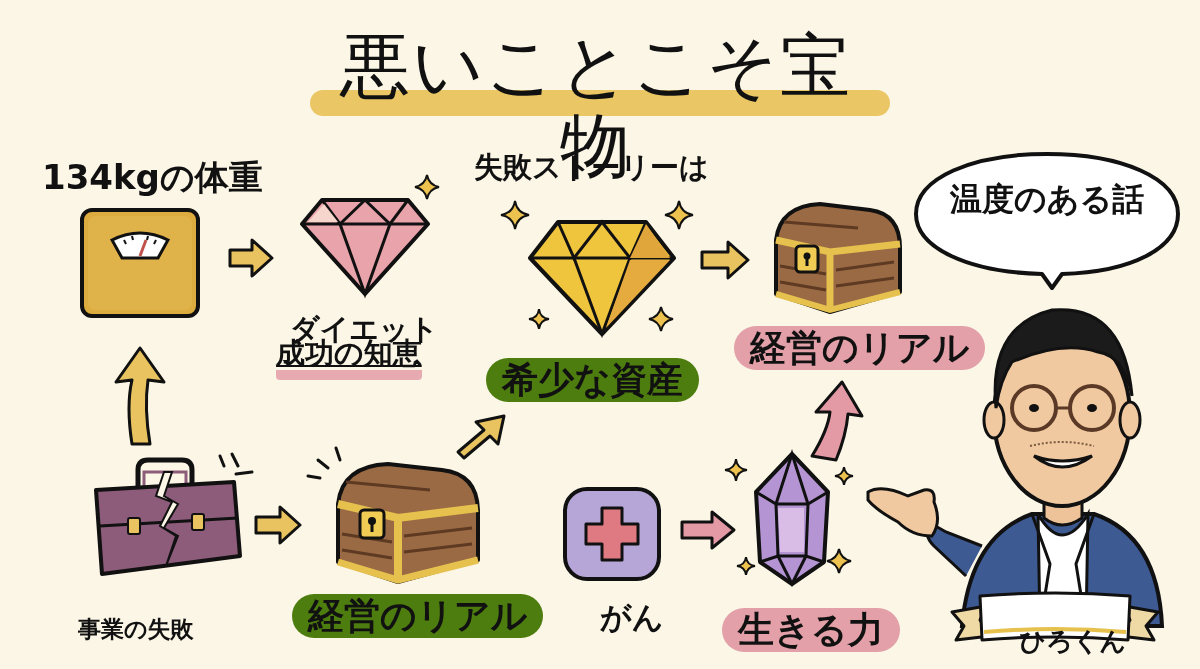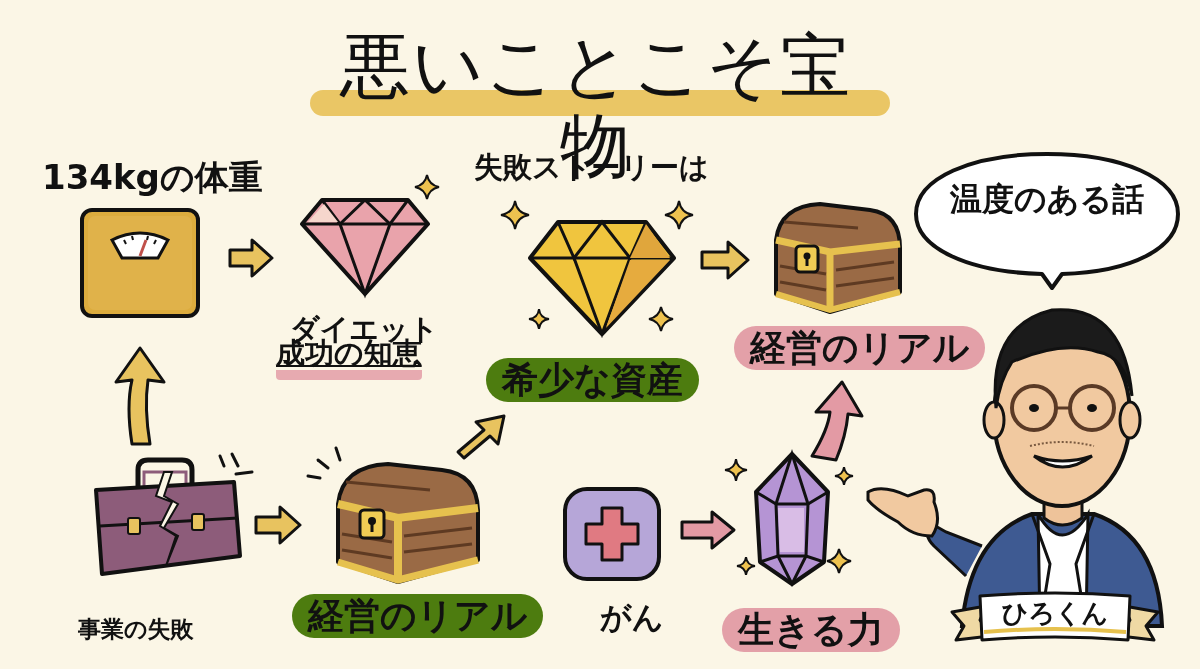--- a/index.html
+++ b/index.html
@@ -215,13 +215,13 @@
   <path d="M104 280 L72 250 Q60 238 70 228 L84 236 L120 250" fill="#3e5a92" stroke="#111" stroke-width="3"></path>
   <path d="M6 196 Q20 188 46 200 L62 194 Q74 192 72 206 Q80 226 70 240 Q50 240 36 226 Q14 214 6 204 Z" fill="#f1c9a0" stroke="#111" stroke-width="3"></path>
 </svg>
 
 <svg style="left:950px;top:588px;" width="210" height="70">
   <path d="M2 24 L36 18 L30 32 L40 48 L6 52 L14 38 Z" fill="#efd9a4" stroke="#111" stroke-width="3" stroke-linejoin="round"></path>
   <path d="M208 24 L174 18 L180 32 L170 48 L204 52 L196 38 Z" fill="#efd9a4" stroke="#111" stroke-width="3" stroke-linejoin="round"></path>
   <path d="M30 8 Q105 2 180 8 L178 52 Q105 46 32 52 Z" fill="#fff" stroke="#111" stroke-width="3" stroke-linejoin="round"></path>
   <path d="M34 44 Q105 38 176 44" fill="none" stroke="#e6c14e" stroke-width="4"></path>
 </svg>
-<div class="abs ribbon-text" style="left:984px;top:596px;width:142px;text-align:center;">ひろくん</div>
+<div class="abs ribbon-text" style="left:984px;top:624px;width:142px;text-align:right;">ひろくん</div>
 
 </body></html>

